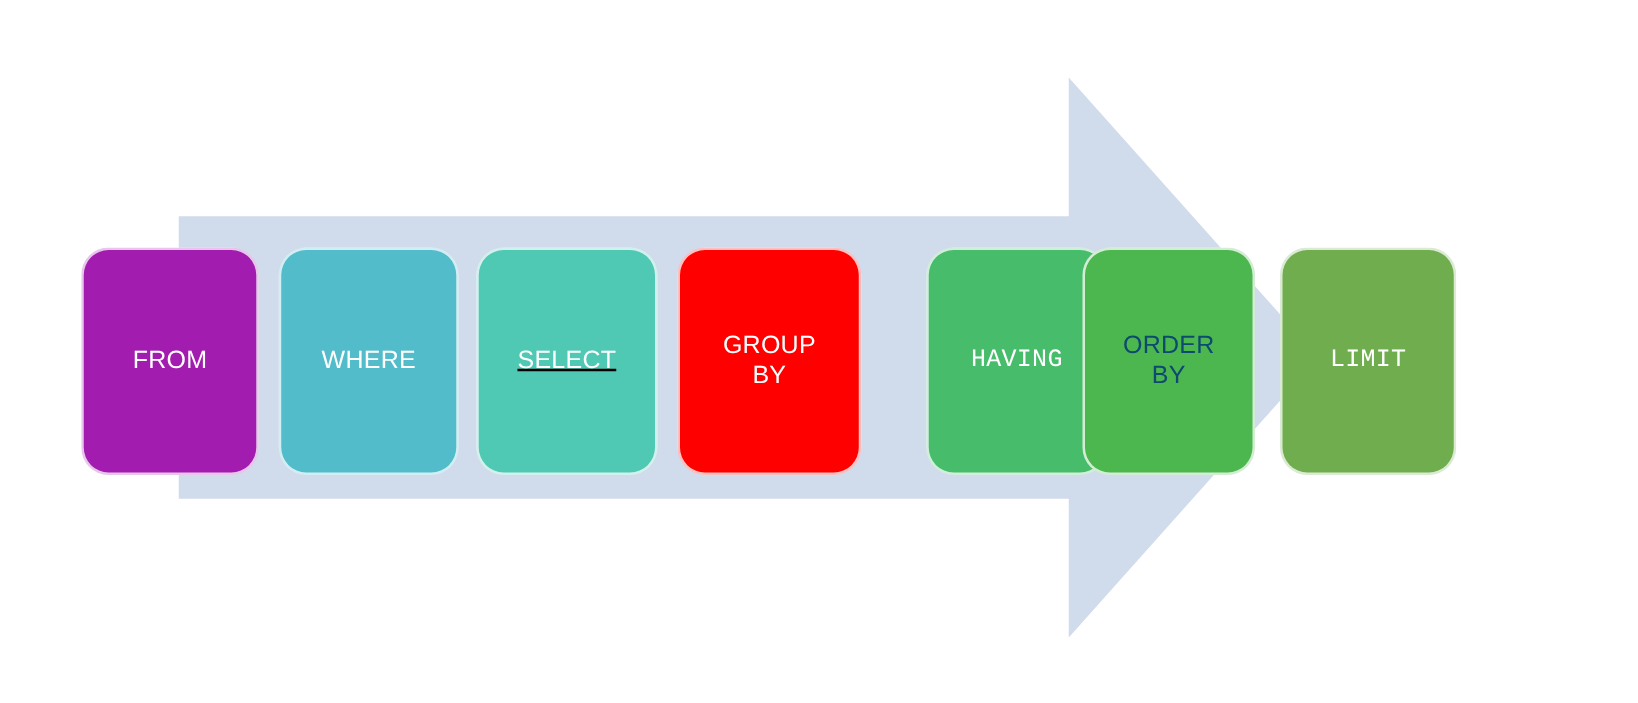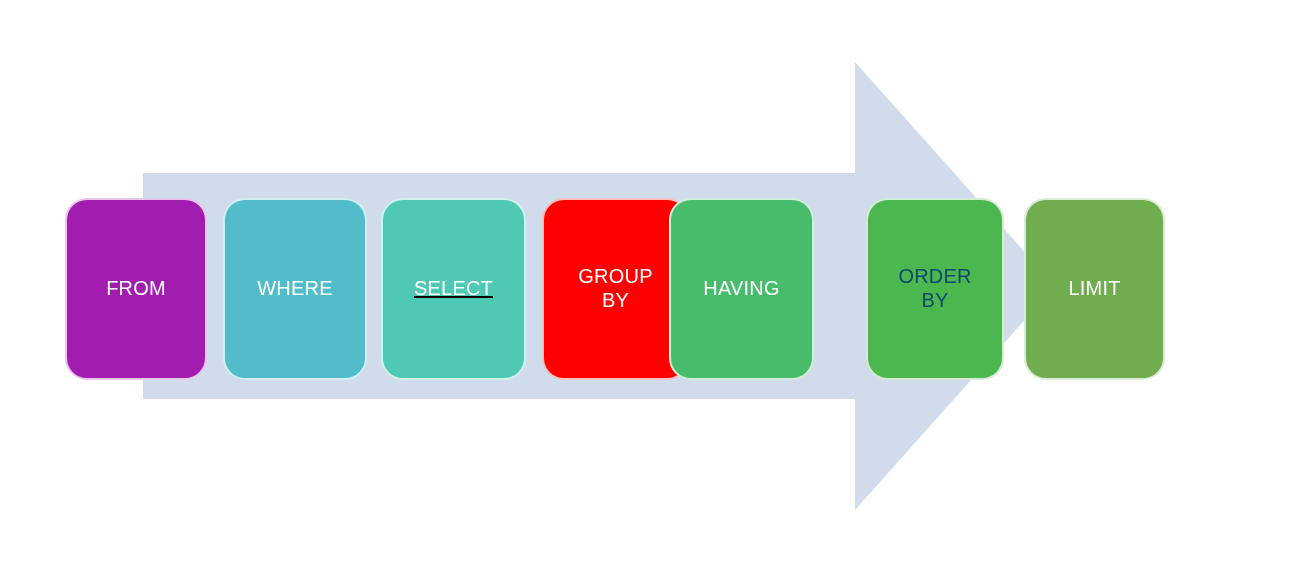--- a/index.html
+++ b/index.html
@@ -39,21 +39,21 @@
     color: #ffffff;
     font-size: 20px;
     line-height: 1.18;
     max-width: 94px;
     letter-spacing: 0.2px;
   }
   .step-1 { left: 65px;   width: 142px; }
   .step-2 { left: 223px;  width: 144px; }
   .step-3 { left: 381px;  width: 145px; }
   .step-4 { left: 542px;  width: 147px; }
-  .step-5 { left: 669px;  width: 145px; }
+  .step-5 { left: 741px;  width: 145px; font-family: Liberation Mono, monospace; }
   .step-6 { left: 866px;  width: 138px; }
   .step-7 { left: 1024px; width: 141px; }
 </style>
 </head>
 <body>
 
 <div class="canvas">
 
   <svg class="arrow-svg" viewBox="0 0 1310 562" aria-hidden="true">
     <polygon points="143,173 855,173 855,62 1055,286 855,510 855,399 143,399" fill="#d0dbec"></polygon>
@@ -77,16 +77,16 @@
 
   <div class="step step-5" style="background: rgb(71, 189, 107);">
     <span class="step-label" style="color: rgb(255, 255, 255);">HAVING</span>
   </div>
 
   <div class="step step-6" style="background: rgb(77, 183, 79);">
     <span class="step-label" style="color: #0c4a6e;">ORDER BY</span>
   </div>
 
   <div class="step step-7" style="background: rgb(112, 173, 79);">
-    <span class="step-label" style="color: rgb(255, 255, 255);">LIMIT</span>
+    <span class="step-label" style="color: rgb(255, 255, 255); font-family: Liberation Mono, monospace;">LIMIT</span>
   </div>
 
 </div>
 
 </body></html>

